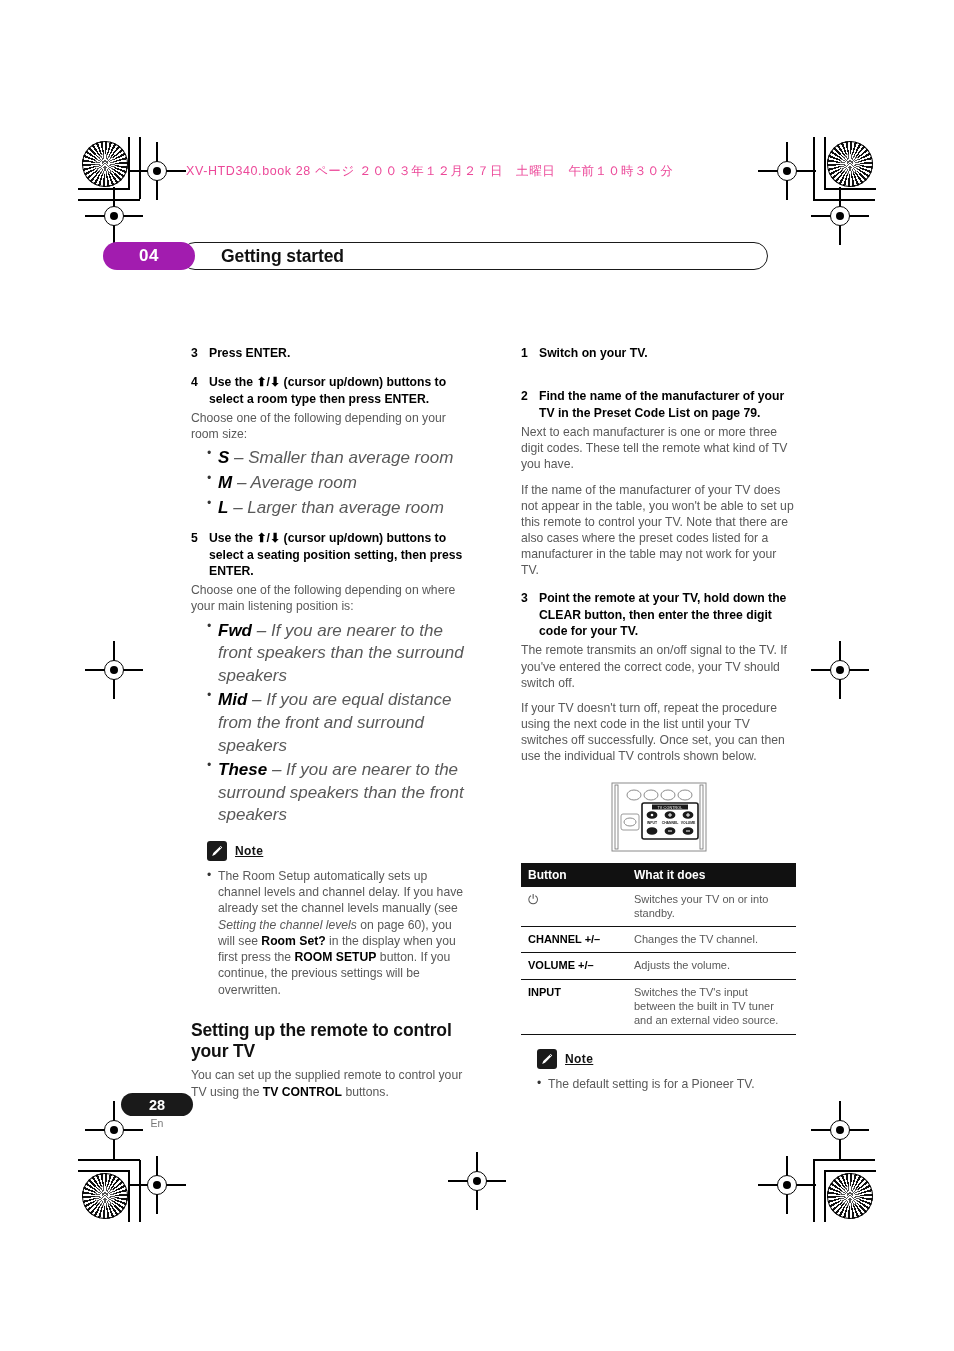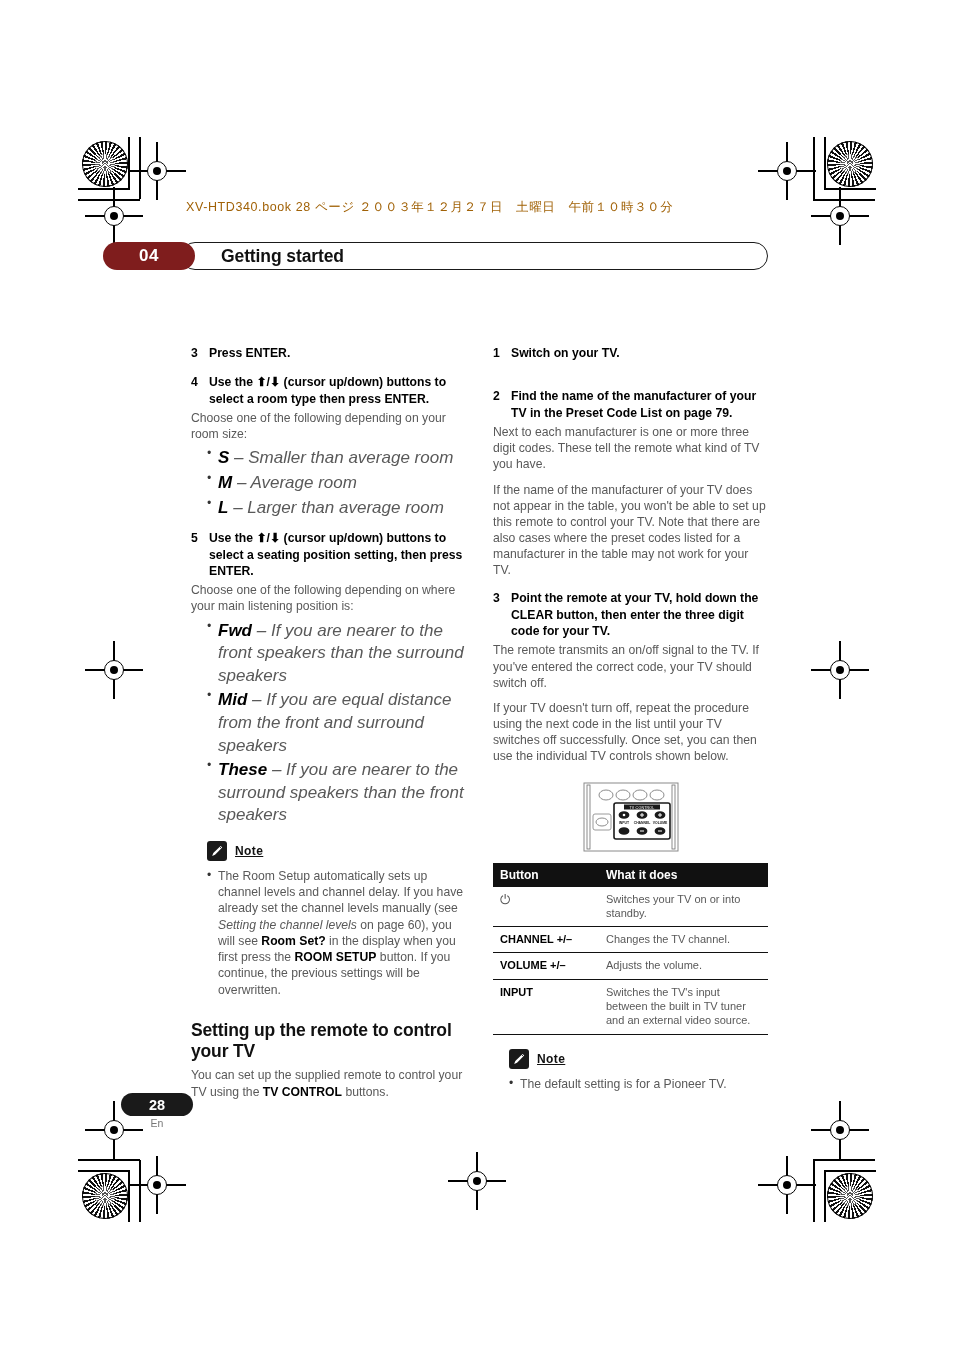--- a/index.html
+++ b/index.html
@@ -55,52 +55,51 @@
   .crosshair.long .vbar { top: -12px; height: 58px; }
   .cornerline { position: absolute; background: #000; }
 
   
   .book-line {
     position: absolute;
     left: 186px; top: 163px;
     font-size: 12.5px;
     letter-spacing: .6px;
     white-space: nowrap;
-    color: #a16207;
+    color: #ec4899;
     font-family: "Liberation Sans", sans-serif;
-    margin-top: 36px;
   }
 
   
   .chapter-bar { position: absolute; left: 103px; top: 242px; width: 665px; height: 28px; }
   .chapter-pill {
     position: absolute; left: 0; top: 0;
     width: 92px; height: 28px;
-    background: #7f1d1d; border-radius: 14px;
+    background: #a21caf; border-radius: 14px;
     color: #fff; font-weight: bold; font-size: 17px;
     display: flex; align-items: center; justify-content: center;
     letter-spacing: .5px;
   }
   .chapter-outline {
     position: absolute; left: 78px; top: 0;
     width: 587px; height: 28px;
     border: 1.4px solid #1a1a1a; border-radius: 14px;
     background: #fff;
   }
   .chapter-title {
     position: absolute; left: 118px; top: 0; height: 28px;
     display: flex; align-items: center;
     font-size: 17.5px; font-weight: bold; color: #111;
     letter-spacing: -.1px;
   }
 
   
   .col { position: absolute; top: 345px; width: 275px; }
   .col-left  { left: 191px; }
-  .col-right { left: 493px; }
+  .col-right { left: 521px; }
 
   .step {
     font-size: 12.2px;
     font-weight: bold;
     line-height: 1.34;
     color: #000;
     margin: 0 0 3px 0;
     text-indent: 0;
     padding-left: 18px;
   }

